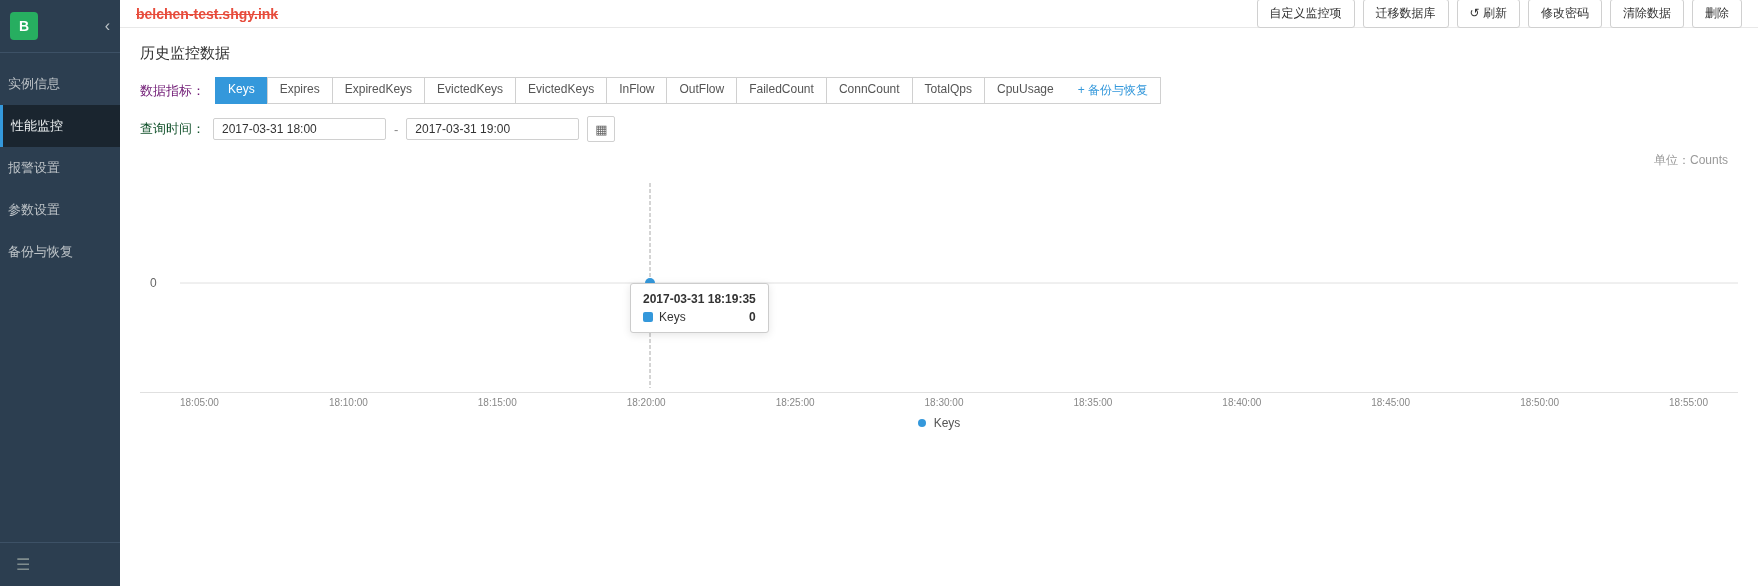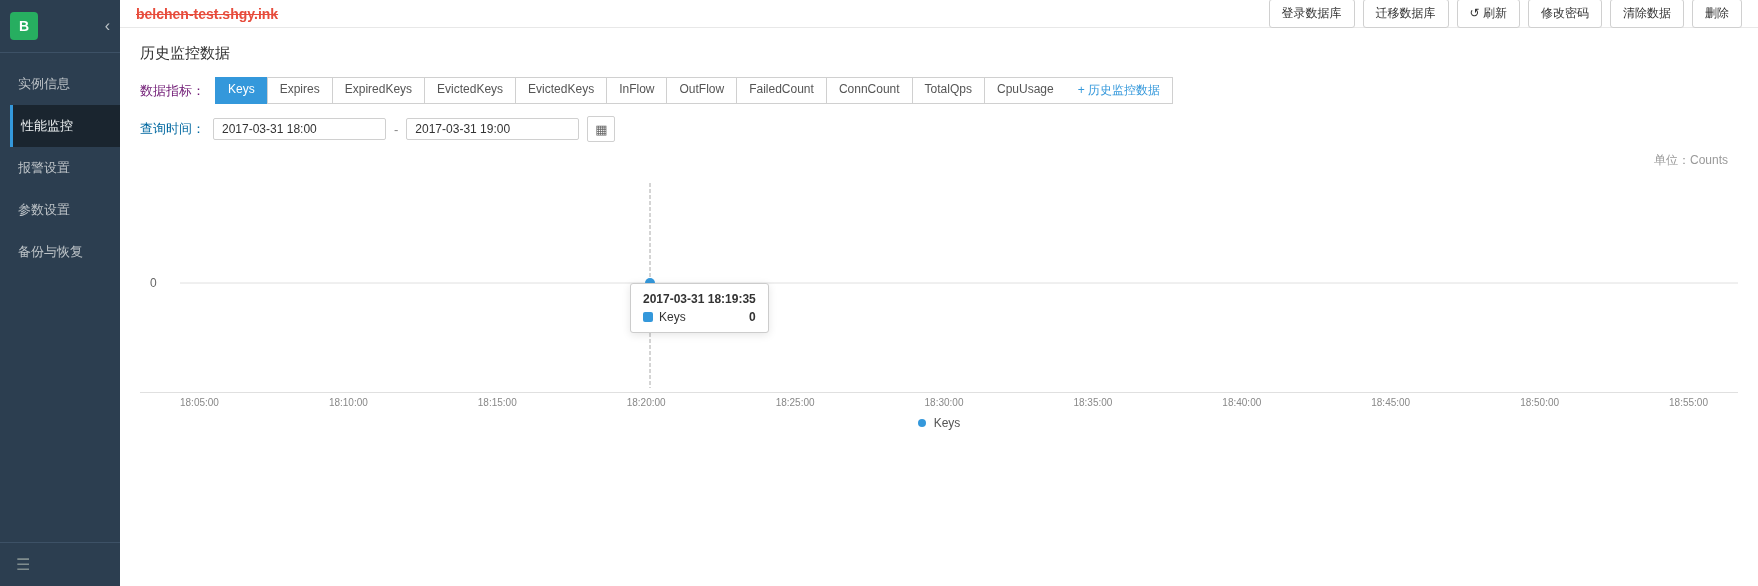--- a/index.html
+++ b/index.html
@@ -40,21 +40,20 @@
       padding-top: 10px;
     }
     .sidebar-item {
       padding: 12px 8px;
       cursor: pointer;
       color: #bdc3c7;
       font-size: 13px;
       display: flex;
       align-items: center;
       gap: 6px;
-      margin-left: 10px;
     }
     .sidebar-item.active { background: #1a252f; color: #ecf0f1; border-left: 3px solid #3498db; }
     .sidebar-bottom {
       padding: 12px 16px;
       border-top: 1px solid #3d5166;
     }
     .sidebar-bottom-icon {
       color: #7f8c8d;
       font-size: 16px;
       cursor: pointer;
@@ -159,21 +158,21 @@
     }
 
     
     .timerange-bar {
       display: flex;
       align-items: center;
       margin-bottom: 10px;
       gap: 8px;
     }
     .timerange-label {
-      color: #0369a1;
+      color: #14532d;
       font-size: 13px;
     }
     .timerange-input {
       border: 1px solid #d0d0d0;
       padding: 3px 8px;
       font-size: 12px;
       border-radius: 2px;
       background: #fff;
       color: #333;
     }
@@ -284,21 +283,21 @@
     <div class="sidebar-bottom-icon">☰</div>
   </div>
 </div>
 
 <div class="main">
 
   <div class="topbar">
     <div class="topbar-title">belchen-test.shgy.ink</div>
     <div class="topbar-actions">
 
-    <button class="topbar-btn">登录数据库</button>
+    <button class="topbar-btn">自定义监控项</button>
         <button class="topbar-btn">迁移数据库</button>
         <button class="topbar-btn">↺ 刷新</button>
         <button class="topbar-btn">修改密码</button>
         <button class="topbar-btn">清除数据</button>
         <button class="topbar-btn">删除</button>
       </div>
   </div>
 
   <div class="page-content">
     <div class="page-title">历史监控数据</div>
@@ -311,21 +310,21 @@
           <div class="metric-tab">Expires</div>
           <div class="metric-tab">ExpiredKeys</div>
           <div class="metric-tab">EvictedKeys</div>
           <div class="metric-tab">EvictedKeys</div>
           <div class="metric-tab">InFlow</div>
           <div class="metric-tab">OutFlow</div>
           <div class="metric-tab">FailedCount</div>
           <div class="metric-tab">ConnCount</div>
           <div class="metric-tab">TotalQps</div>
           <div class="metric-tab">CpuUsage</div>
-          <div class="metric-tab custom" style="border-right: 1px solid rgb(208, 208, 208);">+ 历史监控数据</div>
+          <div class="metric-tab custom" style="border-right: 1px solid rgb(208, 208, 208);">+ 备份与恢复</div>
         </div>
     </div>
 
     <div class="timerange-bar">
       <span class="timerange-label">查询时间：</span>
       <input class="timerange-input" readonly="" value="2017-03-31 18:00" style="">
       <span class="timerange-sep">-</span>
       <input class="timerange-input" readonly="" value="2017-03-31 19:00" style="">
       <div class="timerange-icon">▦</div>
     </div>

